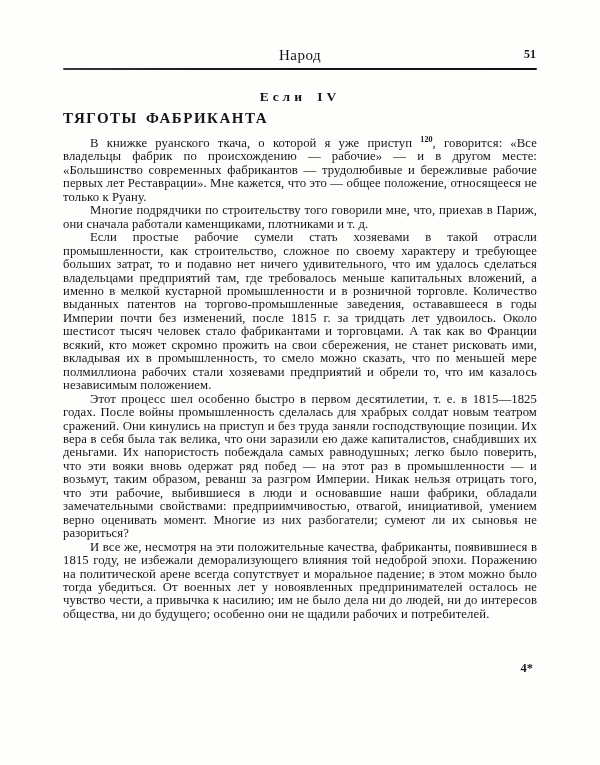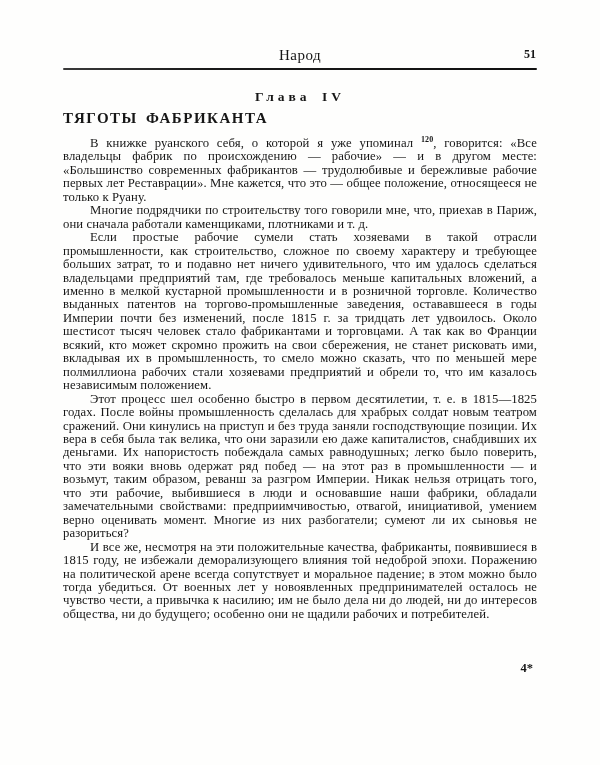--- a/index.html
+++ b/index.html
@@ -116,26 +116,26 @@
 
 <div class="page">
 
   <header class="running-head">
     <span class="running-title">Народ</span>
     <span class="page-number">51</span>
   </header>
 
   <div class="head-rule"></div>
 
-  <div class="chapter-label">Глава IV</div>
+  <div class="chapter-label">Если IV</div>
 
   <h1 class="chapter-title">ТЯГОТЫ ФАБРИКАНТА</h1>
 
   <main class="body-text">
-    <p><span>В книжке руанского себя, о которой я уже упоминал </span><sup class="fnref">120</sup><span>, говорится: «Все владельцы фабрик по происхождению — рабочие» — и в другом месте: «Большинство современных фабрикантов — трудолюбивые и бережливые рабочие первых лет Реставрации». Мне кажется, что это — общее положение, относящееся не только к Руану.</span></p>
+    <p><span>В книжке руанского ткача, о которой я уже приступ </span><sup class="fnref">120</sup><span>, говорится: «Все владельцы фабрик по происхождению — рабочие» — и в другом месте: «Большинство современных фабрикантов — трудолюбивые и бережливые рабочие первых лет Реставрации». Мне кажется, что это — общее положение, относящееся не только к Руану.</span></p>
 
     <p>Многие подрядчики по строительству того говорили мне, что, приехав в Париж, они сначала работали каменщиками, плотниками и т. д.</p>
 
     <p>Если простые рабочие сумели стать хозяевами в такой отрасли промышленности, как строительство, сложное по своему характеру и требующее больших затрат, то и подавно нет ничего удивительного, что им удалось сделаться владельцами предприятий там, где требовалось меньше капитальных вложений, а именно в мелкой кустарной промышленности и в розничной торговле. Количество выданных патентов на торгово-промышленные заведения, остававшееся в годы Империи почти без изменений, после 1815 г. за тридцать лет удвоилось. Около шестисот тысяч человек стало фабрикантами и торговцами. А так как во Франции всякий, кто может скромно прожить на свои сбережения, не станет рисковать ими, вкладывая их в промышленность, то смело можно сказать, что по меньшей мере полмиллиона рабочих стали хозяевами предприятий и обрели то, что им казалось независимым положением.</p>
 
     <p>Этот процесс шел особенно быстро в первом десятилетии, т. е. в 1815—1825 годах. После войны промышленность сделалась для храбрых солдат новым театром сражений. Они кинулись на приступ и без труда заняли господствующие позиции. Их вера в себя была так велика, что они заразили ею даже капиталистов, снабдивших их деньгами. Их напористость побеждала самых равнодушных; легко было поверить, что эти вояки вновь одержат ряд побед — на этот раз в промышленности — и возьмут, таким образом, реванш за разгром Империи. Никак нельзя отрицать того, что эти рабочие, выбившиеся в люди и основавшие наши фабрики, обладали замечательными свойствами: предприимчивостью, отвагой, инициативой, умением верно оценивать момент. Многие из них разбогатели; сумеют ли их сыновья не разориться?</p>
 
     <p>И все же, несмотря на эти положительные качества, фабриканты, появившиеся в 1815 году, не избежали деморализующего влияния той недоброй эпохи. Поражению на политической арене всегда сопутствует и моральное падение; в этом можно было тогда убедиться. От военных лет у новоявленных предпринимателей осталось не чувство чести, а привычка к насилию; им не было дела ни до людей, ни до интересов общества, ни до будущего; особенно они не щадили рабочих и потребителей.</p>
   </main>
 

